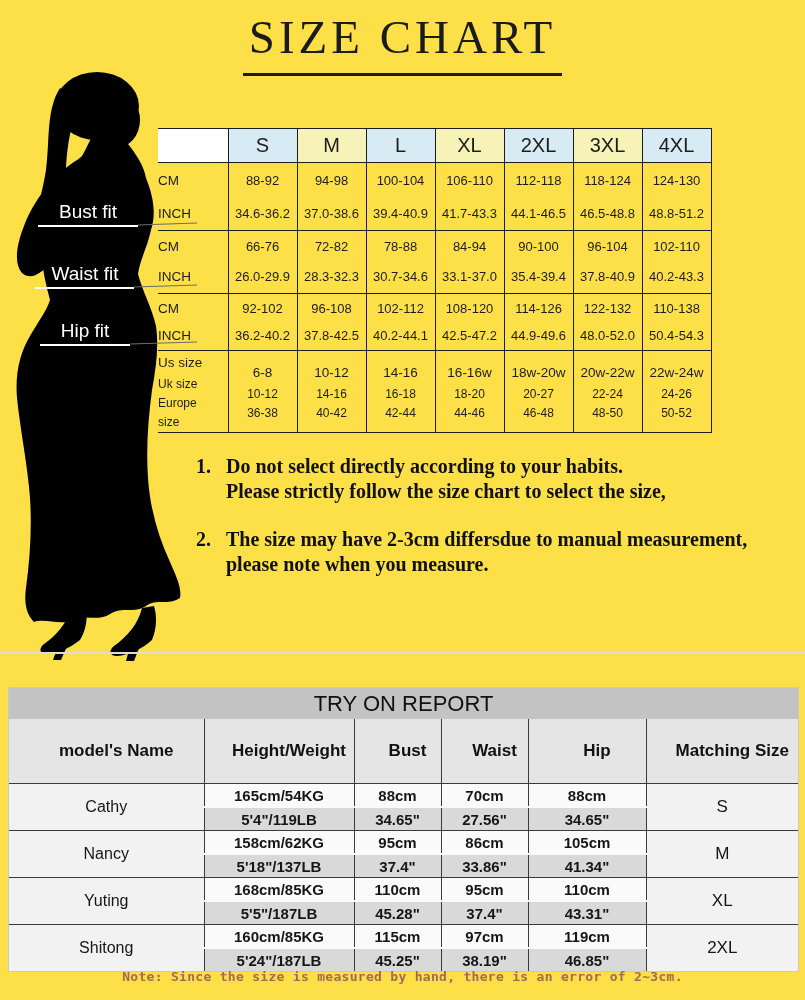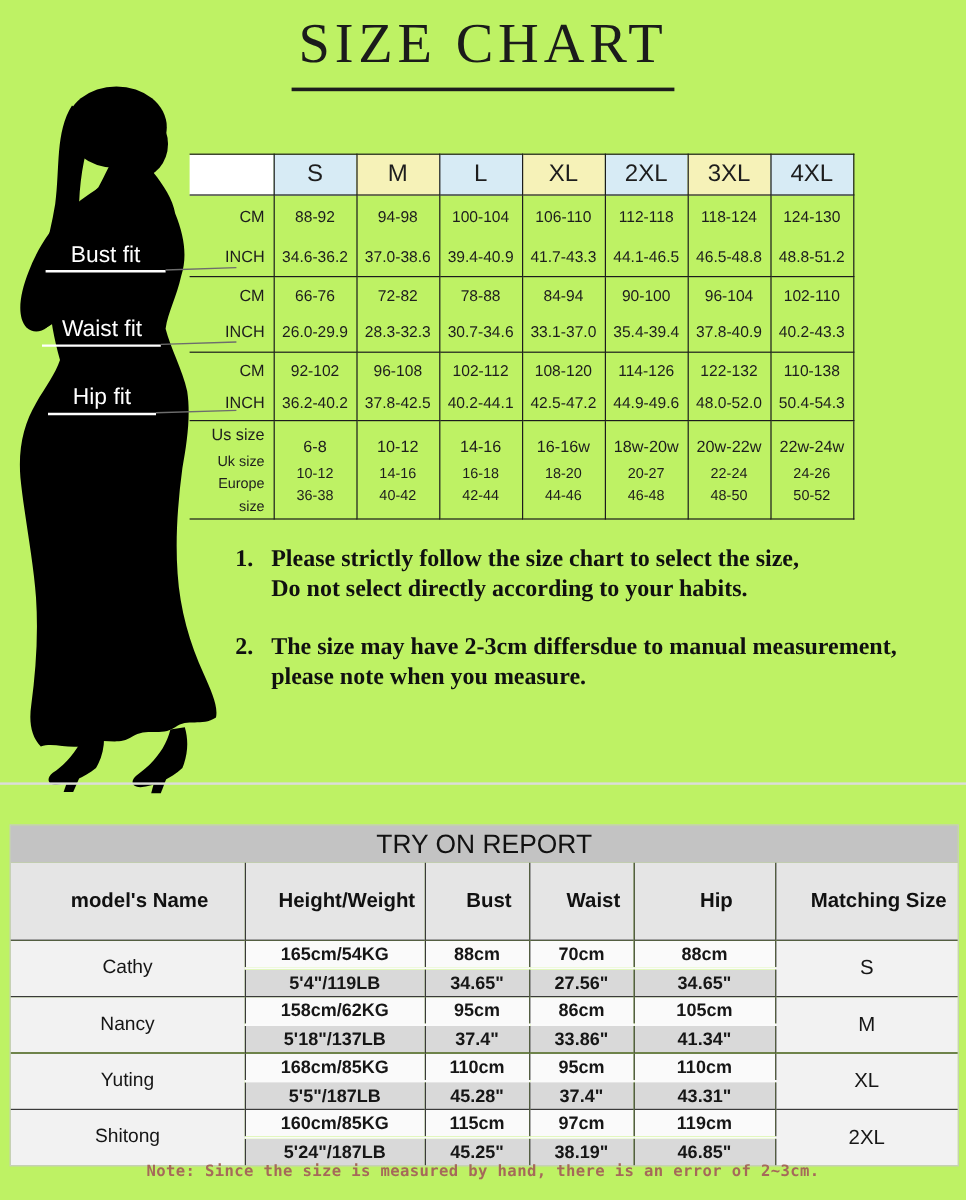--- a/index.html
+++ b/index.html
@@ -1,31 +1,31 @@
 <!DOCTYPE html>
 <html style="--header-blue: #d7ebf5; --header-yellow: #f6f2b8; --tryon-title-bg: #c3c3c3; --tryon-header-bg: #e5e5e5; --tryon-stripe: #d9d9d9; --note-color: #a5695a;"><head>
 <meta charset="utf-8">
 <style>
   html,body{margin:0;padding:0;background:#fff;}
-  .canvas{position:relative;width:805px;height:1000px;background:#bef264;overflow:hidden;
+  .canvas{position:relative;width:805px;height:1000px;background:#fde047;overflow:hidden;
           font-family:"Liberation Sans",sans-serif;color:#1a1a1a;}
 
   
   .title-wrap{position:absolute;top:10px;left:0;width:100%;text-align:center;}
   .page-title{display:inline-block;font-family:"Liberation Serif",serif;font-size:47px;
               letter-spacing:4px;color:#1b1b1b;padding:0 6px 9px 6px;border-bottom:3px solid #1d1d1d;}
 
   
   .figure{position:absolute;left:0;top:68px;width:200px;height:596px;}
   .fit-text{font-family:"Liberation Sans",sans-serif;font-size:19px;fill:#fff;}
 
   
   .size-table{position:absolute;left:158px;top:128px;border-collapse:collapse;table-layout:fixed;}
   .size-table td{border:1px solid #1c1c1c;text-align:center;padding:0;color:#1d1d1d;}
-  .size-table td.lbl{border-left:none;text-align:right;padding-right:7px;}
+  .size-table td.lbl{border-left:none;text-align:left;padding-right:7px;}
   .w-lbl{width:70px;} .w-sz{width:69px;}
   .hdr td{height:33px;font-size:20px;}
   .hdr td.lbl{background:#fff;}
   .c-b{background:var(--header-blue,#d7ebf5);}
   .c-y{background:var(--header-yellow,#f6f2b8);}
   .g span{display:block;font-size:13px;}
   .g-bust span{line-height:33px;}
   .g-waist span{line-height:30px;}
   .g-hip span{line-height:27px;}
   .g .u{font-size:13.5px;}
@@ -266,22 +266,22 @@
             <span class="s2">50-52</span>
           </td>
     </tr>
   </tbody>
     </table>
 
   <div class="notes">
     <div class="note">
       <div class="num">1.</div>
       <div>
+        <div class="line">Do not select directly according to your habits.</div>
         <div class="line">Please strictly follow the size chart to select the size,</div>
-        <div class="line">Do not select directly according to your habits.</div>
       </div>
     </div>
     <div class="note">
       <div class="num">2.</div>
       <div>
         <div class="line">The size may have 2-3cm differsdue to manual measurement,</div>
         <div class="line">please note when you measure.</div>
       </div>
     </div>
   </div>

